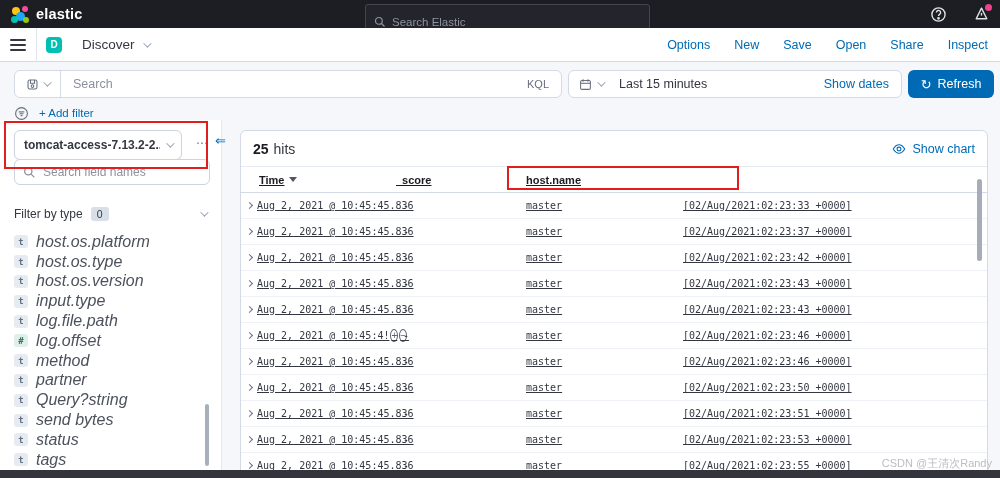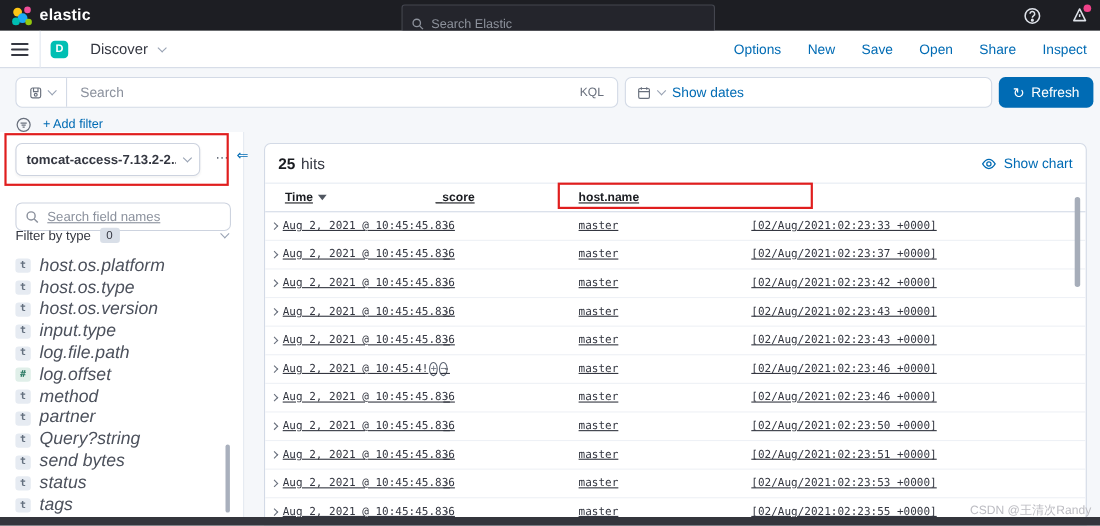--- a/index.html
+++ b/index.html
@@ -51,21 +51,21 @@
   .filterbar { position:absolute; left:14px; top:104px; height:18px; display:flex; align-items:center; gap:10px; }
   .filter-icon svg { width:15px; height:15px; display:block; }
   .add-filter { color:#006bb4; font-size:11.5px; cursor:pointer; }
 
   
   .sidebar { position:absolute; left:0; top:120px; width:222px; height:350px; background:#fff; border-right:1px solid #e4e9f1; }
   .index-btn { position:absolute; left:14px; top:10px; width:168px; height:30px; background:#fff; border:1px solid #cdd3df; border-radius:6px; display:flex; align-items:center; padding:0 9px; gap:6px; cursor:pointer; box-shadow:0 1px 2px rgba(0,0,0,.04); }
   .index-label { font-size:12px; font-weight:bold; color:#343741; white-space:nowrap; overflow:hidden; flex:1; }
   .dots-icon { position:absolute; left:196px; top:16px; color:#69707d; font-size:12px; letter-spacing:1px; cursor:pointer; }
   .collapse-icon { position:absolute; left:215px; top:13px; color:#006bb4; font-size:13px; cursor:pointer; }
-  .field-search { position:absolute; left:14px; top:64px; width:196px; height:26px; border:1px solid #cdd3df; border-radius:6px; background:#fff; display:flex; align-items:center; gap:7px; padding:0 8px; color:#8b919d; font-size:12px;text-decoration:underline; }
+  .field-search { position:absolute; left:14px; top:39px; width:196px; height:26px; border:1px solid #cdd3df; border-radius:6px; background:#fff; display:flex; align-items:center; gap:7px; padding:0 8px; color:#8b919d; font-size:12px; }
   .field-search svg { width:13px; height:13px; flex:none; }
   .filter-type { position:absolute; left:14px; top:82px; width:196px; height:24px; display:flex; align-items:center; gap:8px; cursor:pointer; }
   .ft-label { font-size:12px; color:#343741; }
   .ft-badge { background:#d9dfe8; color:#343741; font-size:10.5px; border-radius:3px; padding:1px 6px; }
   .filter-type .chev { margin-left:auto; margin-right:4px; }
   .fields { position:absolute; left:14px; top:112px; width:192px; list-style:none; }
   .field-item { height:19.8px; display:flex; align-items:center; gap:8px; cursor:pointer; }
   .f-badge { width:14px; height:13px; border-radius:3px; background:#e6ebf2; color:#64707f; font-size:9px; font-weight:bold; display:flex; align-items:center; justify-content:center; font-family:"DejaVu Sans Mono",monospace; flex:none; }
   .f-badge.num { color:#2b7a63; background:#e0efe9; }
   .f-name { font-size:16px; color:#4c515c; white-space:nowrap;font-style:italic; }
@@ -179,20 +179,21 @@
   <div class="datepicker">
     <span class="cal-btn">
       <svg viewBox="0 0 16 16" fill="none" stroke="#69707d" stroke-width="1.3">
           <rect x="2" y="3" width="12" height="11" rx="1.5"></rect>
           <line x1="5" y1="1.5" x2="5" y2="4.5"></line>
           <line x1="11" y1="1.5" x2="11" y2="4.5"></line>
           <line x1="2" y1="6.5" x2="14" y2="6.5"></line>
         </svg>
       <span class="chev"></span>
     </span>
+    <span class="time-range">Last 15 minutes</span>
     <span class="show-dates">Show dates</span>
   </div>
 
   <button class="refresh-btn">
     <span class="refresh-glyph">↻</span>
     <span>Refresh</span>
   </button>
 
   <div class="filterbar">
     <span class="filter-icon">

